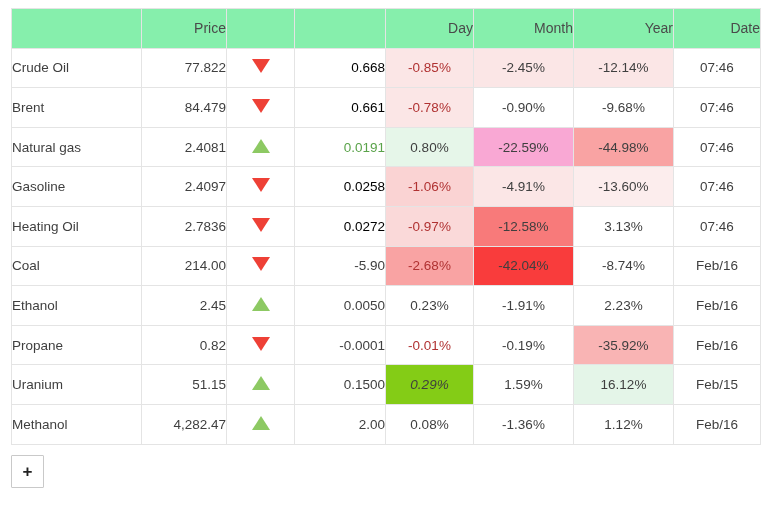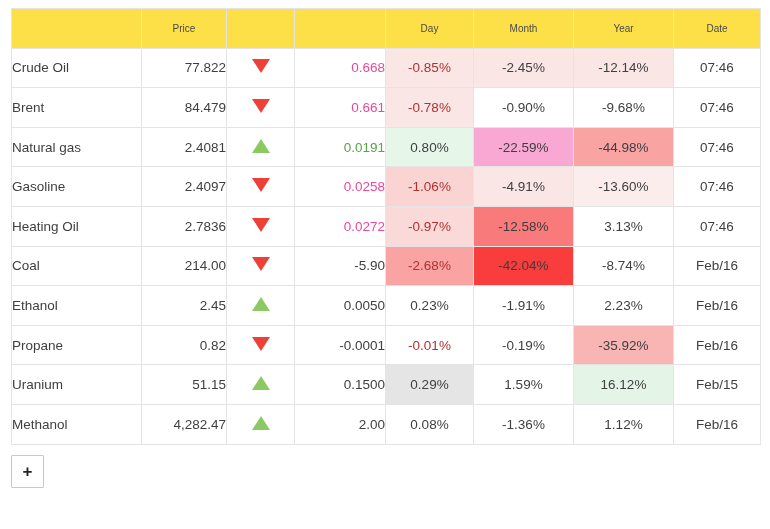--- a/index.html
+++ b/index.html
@@ -34,24 +34,24 @@
     border: 1px solid #e4e4e4;
     padding: 0;
     height: 38.6px;
     vertical-align: middle;
     font-weight: normal;
     white-space: nowrap;
     overflow: hidden;
   }
 
   thead th {
-    background: #fde047;
+    background: #86efac;
     color: #4a4a4a;
-    font-size: 10px;
-    text-align: center;
+    font-size: 14px;
+    text-align: right;
     height: 40px;
     border-top: 1px solid #e0e0e0;
     border-bottom: 1px solid #e0e0e0;
   }
 
   
   .col-name   { width: 130px; }
   .col-price  { width: 85px;  }
   .col-arrow  { width: 68px;  }
   .col-change { width: 91px;  }
@@ -81,21 +81,21 @@
   td.c-pct {
     text-align: center;
   }
   td.c-date {
     text-align: center;
     color: #3f3f3f;
   }
 
   
   .v-up   { color: #5aa34a; margin-top: 40px; }
-  .v-down { color: #ec4899; }
+  .v-down { color: #000000; }
   .v-flat { color: #3f3f3f; }
 
   
   .p-up   { color: #3f3f3f; }
   .p-down { color: #b03232; }
   .p-neutral { color: #3f3f3f; }
 
   
   .tri {
     display: inline-block;
@@ -239,21 +239,21 @@
           <td class="c-pct p-down" style="background: rgb(255, 255, 255);">-0.01%</td>
           <td class="c-pct p-neutral" style="background: rgb(255, 255, 255);">-0.19%</td>
           <td class="c-pct p-neutral" style="background: rgb(249, 180, 180);">-35.92%</td>
           <td class="c-date">Feb/16</td>
         </tr>
         <tr>
           <td class="c-name">Uranium</td>
           <td class="c-price">51.15</td>
           <td class="c-arrow"><span class="tri tri-up"></span></td>
           <td class="c-change v-flat">0.1500</td>
-          <td class="c-pct p-up" style="background: #e5e5e5;">0.29%</td>
+          <td class="c-pct p-up" style="background: #84cc16; font-style: italic;">0.29%</td>
           <td class="c-pct p-neutral" style="background: rgb(255, 255, 255);">1.59%</td>
           <td class="c-pct p-neutral" style="background: rgb(228, 245, 232);">16.12%</td>
           <td class="c-date">Feb/15</td>
         </tr>
         <tr>
           <td class="c-name">Methanol</td>
           <td class="c-price">4,282.47</td>
           <td class="c-arrow"><span class="tri tri-up"></span></td>
           <td class="c-change v-flat">2.00</td>
           <td class="c-pct p-up" style="background: rgb(255, 255, 255);">0.08%</td>

